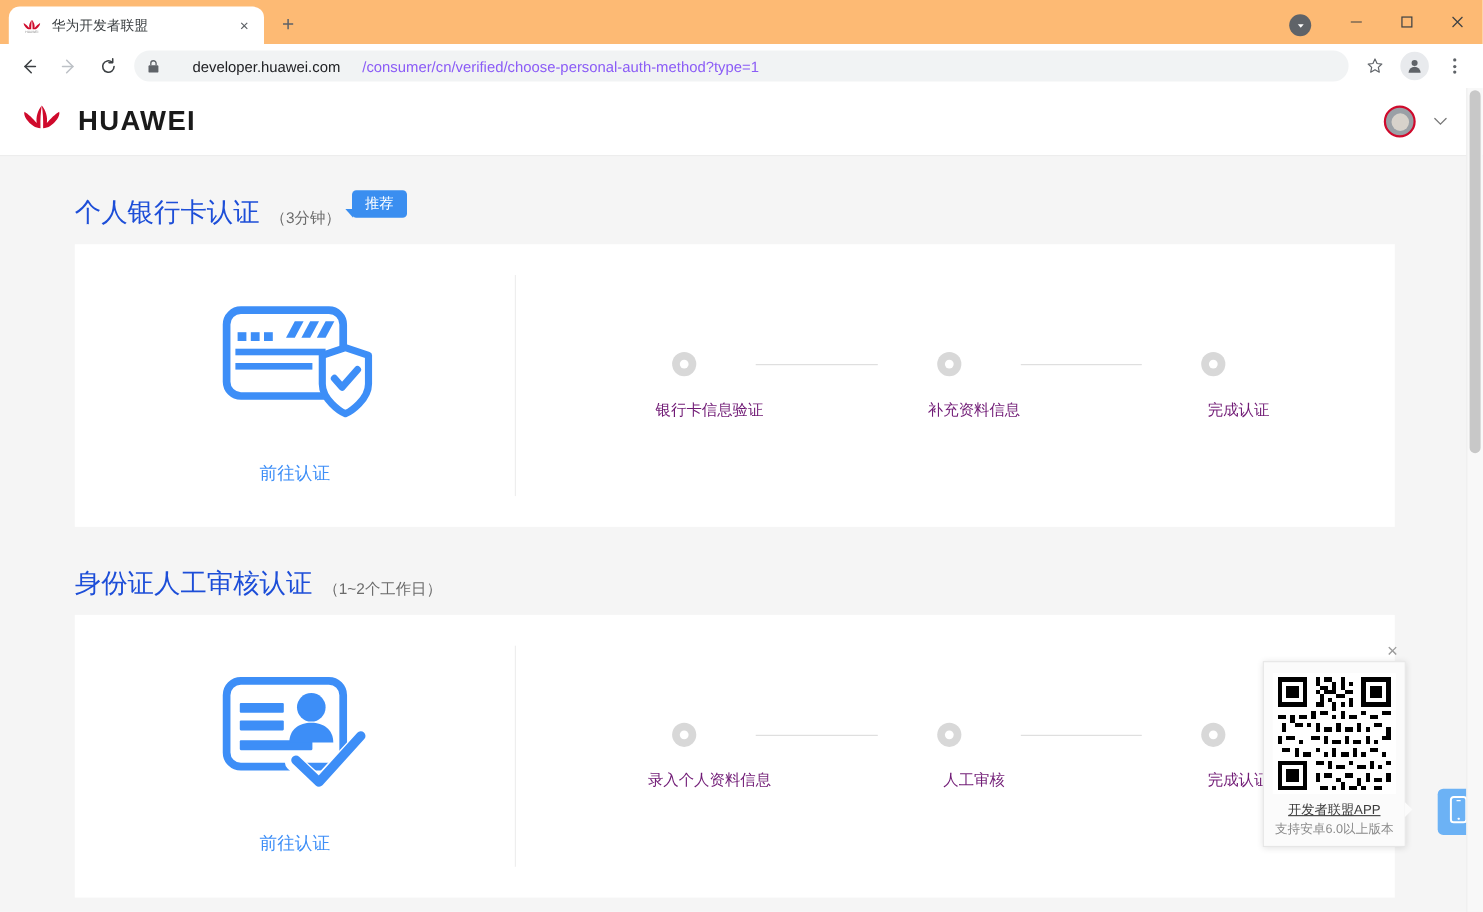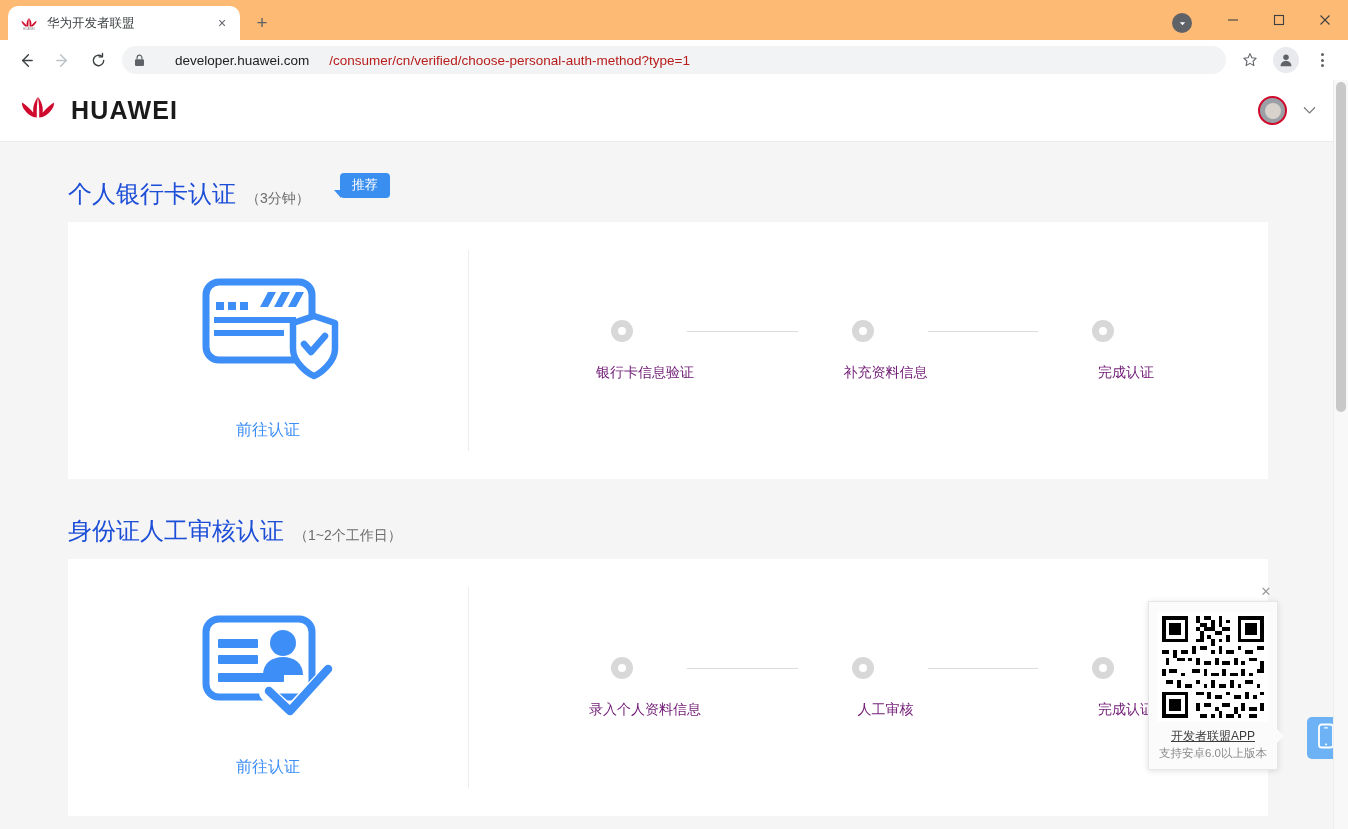--- a/index.html
+++ b/index.html
@@ -61,21 +61,21 @@
     color: #5f6368; flex: 0 0 30px;
   }
   .tb-icon.dim { color: #bdc1c6; }
   .omnibox {
     flex: 1; height: 28px; background: #f1f3f4; border-radius: 14px;
     display: flex; align-items: center; padding: 0 12px; margin: 0 6px;
     font-size: 13.5px; overflow: hidden; white-space: nowrap; gap: 20px;
   }
   .omnibox .lock { margin-right: 10px; display: flex; align-items: center; }
   .url-strong { color: #202124; }
-  .url-dim { color: #b91c1c; }
+  .url-dim { color: #8b5cf6; }
   .avatar-tb {
     width: 26px; height: 26px; border-radius: 50%; background: #e8eaed;
     display: flex; align-items: center; justify-content: center;
   }
   .kebab { display: flex; flex-direction: column; gap: 2.5px; align-items: center; }
   .kebab i { width: 3px; height: 3px; border-radius: 50%; background: #5f6368; display: block; }
 
   
   .viewport {
     flex: 1; position: relative; background: #f5f5f5; overflow: hidden;
@@ -97,21 +97,21 @@
   }
   .chev { color: #7a7a7a; font-size: 13px; }
 
   .page-body { padding: 0 0 0 0; }
 
   .section-head {
     display: flex; align-items: flex-end; padding: 26px 0 0 68px; height: 64px;
   }
   .section-title { font-size: 24px; color: #1d4ed8; line-height: 1; margin-top: 16px; }
   .section-sub { font-size: 14px; color: #6b6b6b; margin-left: 10px; line-height: 1; position: relative; top: -1px; }
-  .badge-wrap { margin-left: 30px; position: relative; top: -8px; }
+  .badge-wrap { margin-left: 10px; position: relative; top: -8px; }
   .badge {
     background: #3a8ef0; color: #ffffff; font-size: 13px; border-radius: 4px;
     padding: 5px 12px 6px; position: relative; display: inline-block; line-height: 1.1;
   }
   .badge::after {
     content: ""; position: absolute; left: -6px; bottom: 0px;
     border-width: 0 7px 8px 0; border-style: solid;
     border-color: transparent #3a8ef0 transparent transparent;
   }
 

